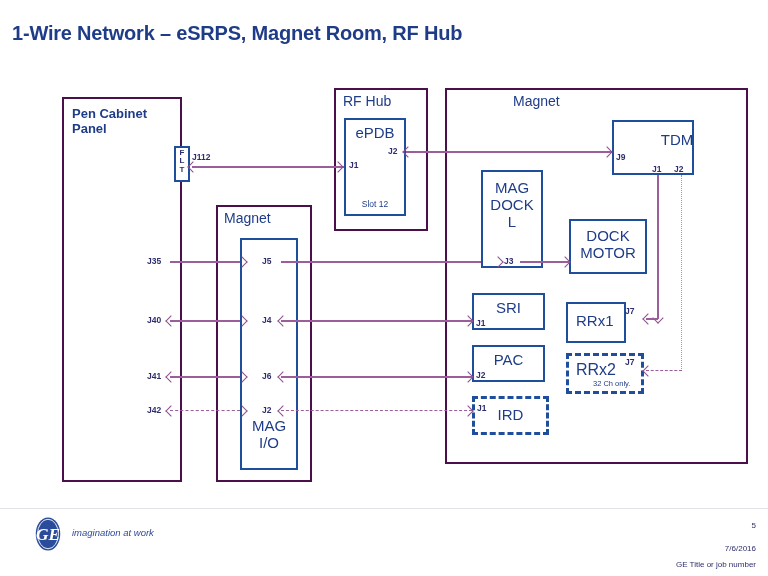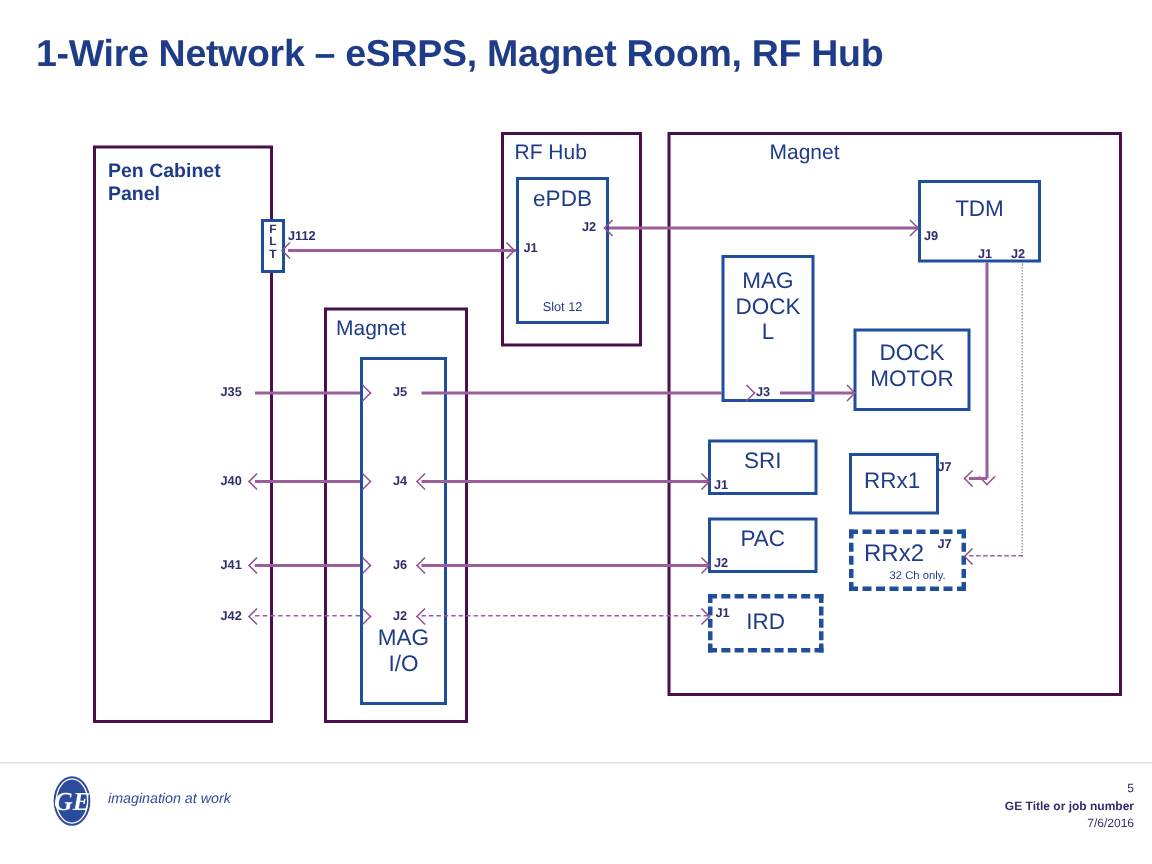--- a/index.html
+++ b/index.html
@@ -12,23 +12,23 @@
     height: 576px;
     position: relative;
     overflow: hidden;
     font-family: "Liberation Sans", sans-serif;
     color: #1F3C88;
   }
 
   
   #slide-title {
     position: absolute;
-    left: 24px;
+    left: 12px;
     top: 22px;
-    font-size: 25px;
+    font-size: 20px;
     font-weight: bold;
     color: #1F3C88;
     letter-spacing: -0.2px;
     white-space: nowrap;
   }
 
   
   .room {
     position: absolute;
     border: 2px solid #4B0F4B;
@@ -149,21 +149,21 @@
   }
   .footer-right {
     position: absolute;
     right: 12px;
     text-align: right;
     font-size: 8px;
     color: #2E2E6E;
     white-space: nowrap;
   }
   #footer-page  { top: 521px; }
-  #footer-job   { top: 533px; font-weight: bold; }
+  #footer-job   { top: 560px; font-weight: normal; }
   #footer-date  { top: 544px; }
 </style>
 </head>
 <body>
 
 <div id="slide-title">1-Wire Network – eSRPS, Magnet Room, RF Hub</div>
 
 <div class="room" style="left:62px; top:97px; width:120px; height:385px;"></div>
 <div class="room-label" style="left:72px; top:107px; width:105px;">
   <span>Pen Cabinet</span><br>
@@ -203,21 +203,21 @@
 </div>
 <div class="port" style="left:262px; top:256px;">J5</div>
 <div class="port" style="left:262px; top:315px;">J4</div>
 <div class="port" style="left:262px; top:371px;">J6</div>
 <div class="port" style="left:262px; top:405px;">J2</div>
 
 <div class="room" style="left:445px; top:88px; width:303px; height:376px;"></div>
 <div class="room-label plain" style="left:513px; top:93px;">Magnet</div>
 
 <div class="comp" style="left:612px; top:120px; width:82px; height:55px;">
-  <div class="comp-title" style="top:10px;">TDM</div>
+  <div class="comp-title" style="top:10px;margin-left:24px;">TDM</div>
 </div>
 <div class="port" style="left:616px; top:152px;">J9</div>
 <div class="port" style="left:652px; top:164px;">J1</div>
 <div class="port" style="left:674px; top:164px;">J2</div>
 
 <div class="comp" style="left:481px; top:170px; width:62px; height:98px;">
   <div class="comp-title" style="top:8px;">
     <span>MAG</span><br>
     <span>DOCK</span><br>
     <span>L</span>

